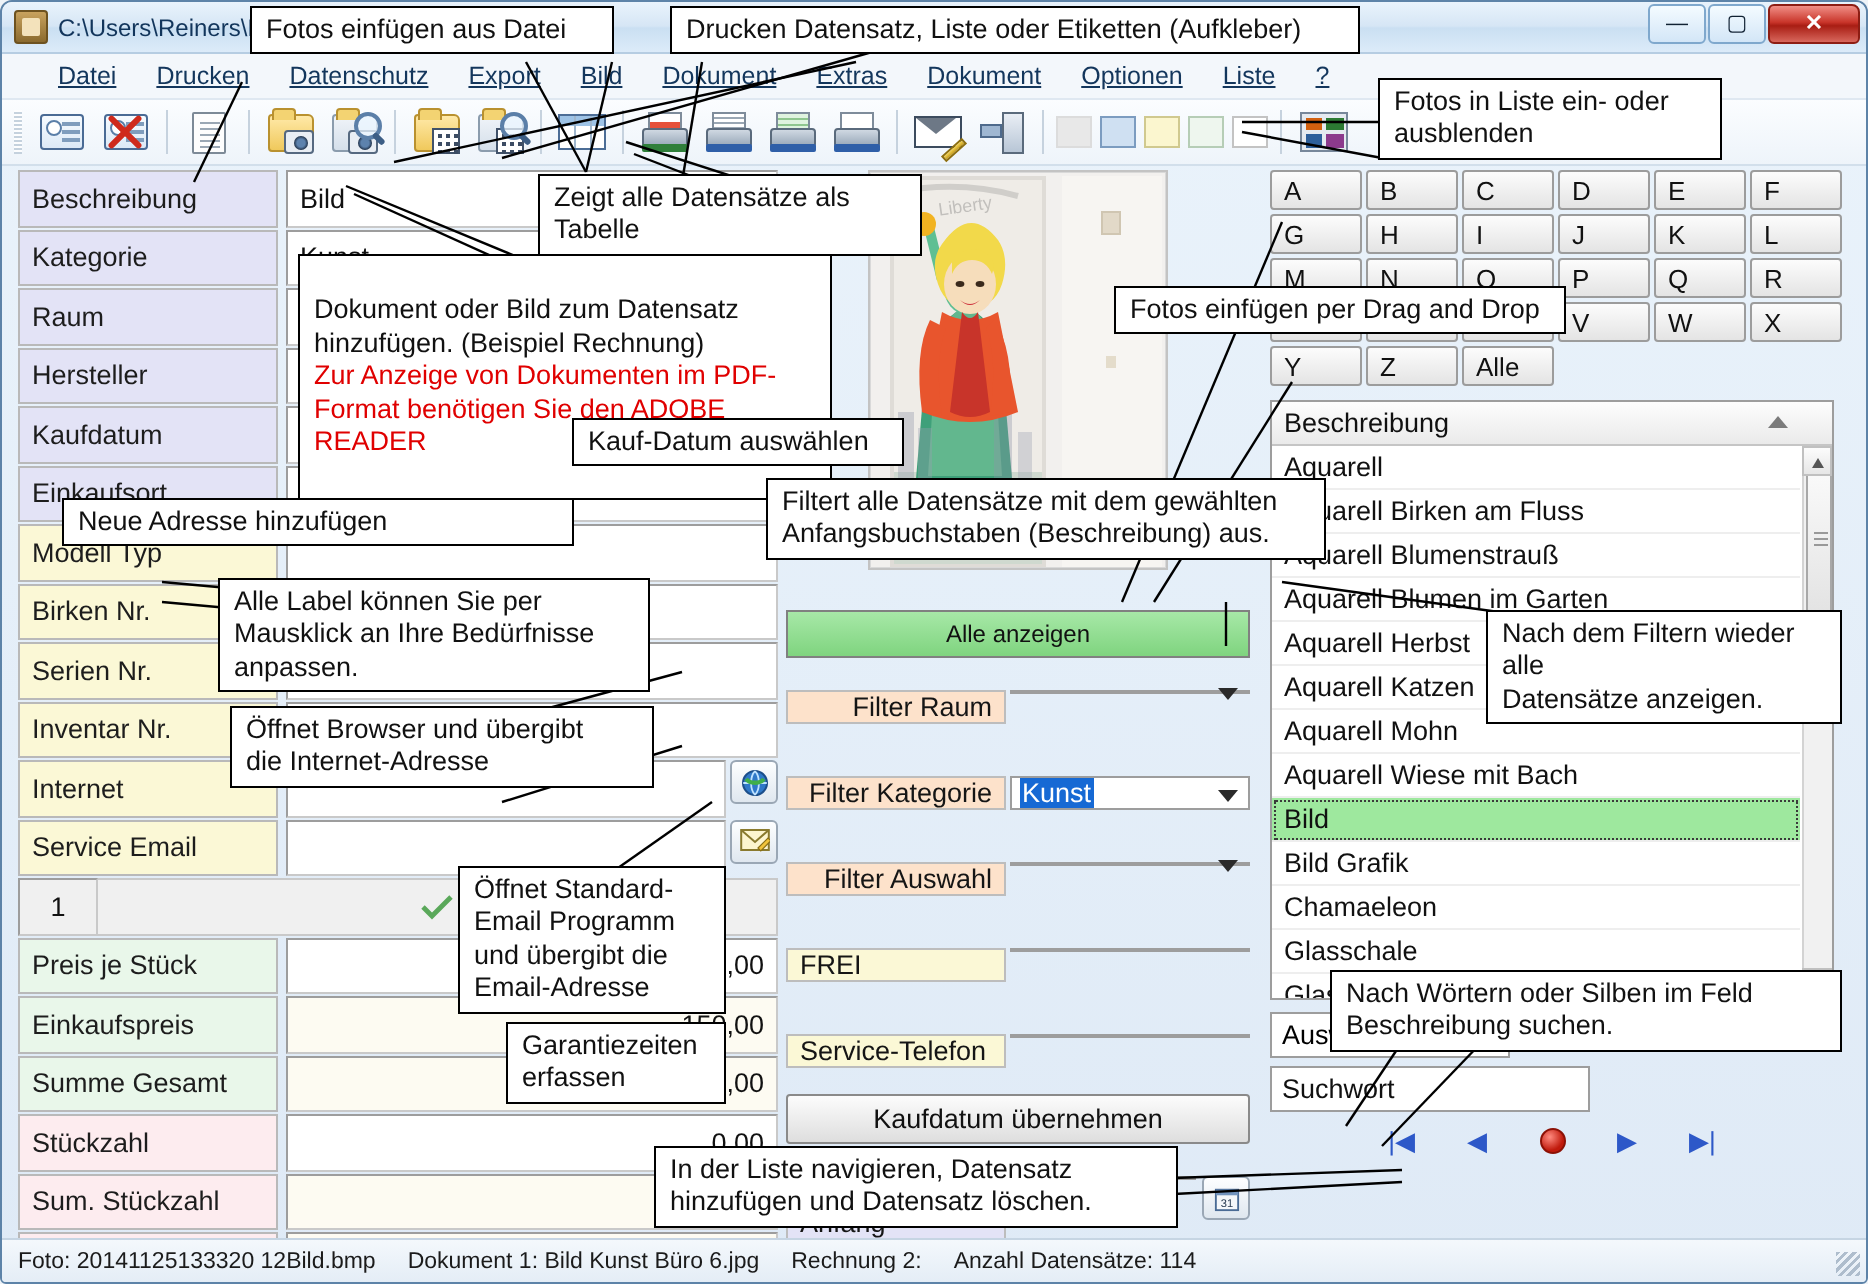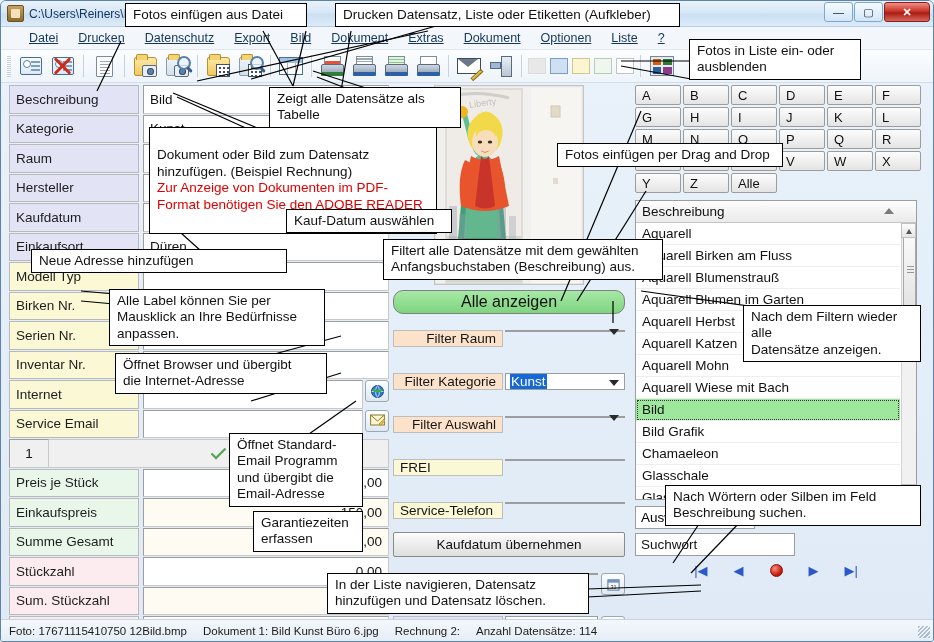--- a/index.html
+++ b/index.html
@@ -155,23 +155,23 @@
   .val.cream{background:#fdfbf2;}
   .val.right{justify-content:flex-end;}
 
   
   .panel-mid{position:absolute;left:392px;top:0;width:232px;}
   .photo{
     width:150px;height:200px;margin:0 auto;border:1px solid #c3c3c3;background:#ffffff;
     position:relative;overflow:hidden;
   }
   .btn-green{
-    margin-top:5px;height:24px;border:1px solid #808080;border-radius:10px;
+    margin-top:20px;height:24px;border:1px solid #808080;border-radius:0;
     background:linear-gradient(#a7e8a7,#7fd47f);
-    font-size:16px;color:#111;display:flex;align-items:center;justify-content:center;
+    font-size:12px;color:#111;display:flex;align-items:center;justify-content:center;
   }
   .mrow{display:flex;height:27px;margin-top:16px;align-items:flex-start;}
   .mlbl{
     width:110px;border:1px solid #bdbdbd;font-size:13.5px;color:#151515;
     display:flex;align-items:center;justify-content:flex-end;padding-right:6px;background:#fde2cb;
   }
   .mlbl.yellow{background:#fbf8d6;justify-content:flex-start;padding-left:6px;}
   .mlbl.blueish{background:#e3e3f6;justify-content:flex-start;padding-left:6px;}
   .combo{
     flex:1;border:1px solid #9d9d9d;background:#fff;margin-left:2px;position:relative;
@@ -749,21 +749,21 @@
       <path d="M586 596 L700 590"></path>
   </svg>
 
   <div class="callout" style="left:124px;top:2px;width:182px;">Fotos einfügen aus Datei</div>
   <div class="callout" style="left:334px;top:2px;width:345px;">Drucken Datensatz, Liste oder Etiketten (Aufkleber)</div>
   <div class="callout" style="left:688px;top:38px;width:172px;">Fotos in Liste ein- oder
 ausblenden</div>
   <div class="callout" style="left:268px;top:86px;width:192px;">Zeigt alle Datensätze als
 Tabelle</div>
 
-  <div class="callout" style="left:148px;top:126px;width:288px;">
+  <div class="callout" style="left:148px;top:126px;width:267px;">
     <span>Dokument oder Bild zum Datensatz
 hinzufügen. (Beispiel Rechnung)</span>
     <span class="red">Zur Anzeige von Dokumenten im PDF-
 Format benötigen Sie den ADOBE READER</span>
   </div>
 
   <div class="callout" style="left:556px;top:142px;width:226px;">Fotos einfügen per Drag and Drop</div>
   <div class="callout" style="left:285px;top:208px;width:166px;">Kauf-Datum auswählen</div>
   <div class="callout" style="left:30px;top:248px;width:256px;">Neue Adresse hinzufügen</div>
   <div class="callout" style="left:382px;top:238px;width:280px;">Filtert alle Datensätze mit dem gewählten
@@ -780,20 +780,20 @@
 und übergibt die
 Email-Adresse</div>
   <div class="callout" style="left:252px;top:510px;width:110px;">Garantiezeiten
 erfassen</div>
   <div class="callout" style="left:664px;top:484px;width:256px;">Nach Wörtern oder Silben im Feld
 Beschreibung suchen.</div>
   <div class="callout" style="left:326px;top:572px;width:262px;">In der Liste navigieren, Datensatz
 hinzufügen und Datensatz löschen.</div>
 
   <div class="statusbar">
-    <div>Foto: 17671115410750 12Bild.bmp</div>
+    <div>Foto: 20141125133320 12Bild.bmp</div>
     <div>Dokument 1: Bild Kunst Büro 6.jpg</div>
     <div>Rechnung 2:</div>
     <div>Anzahl Datensätze: 114</div>
     <div class="grip-br"></div>
   </div>
 
 </div>
 
 </body></html>

